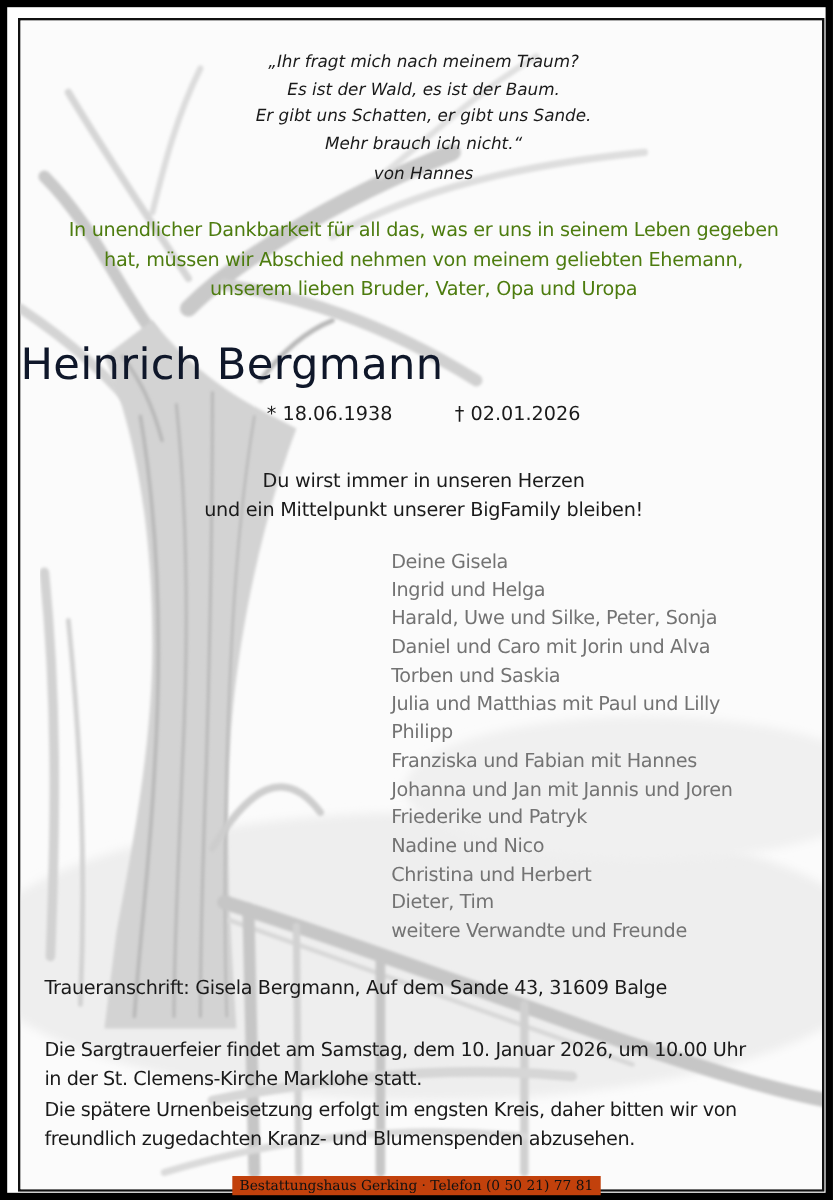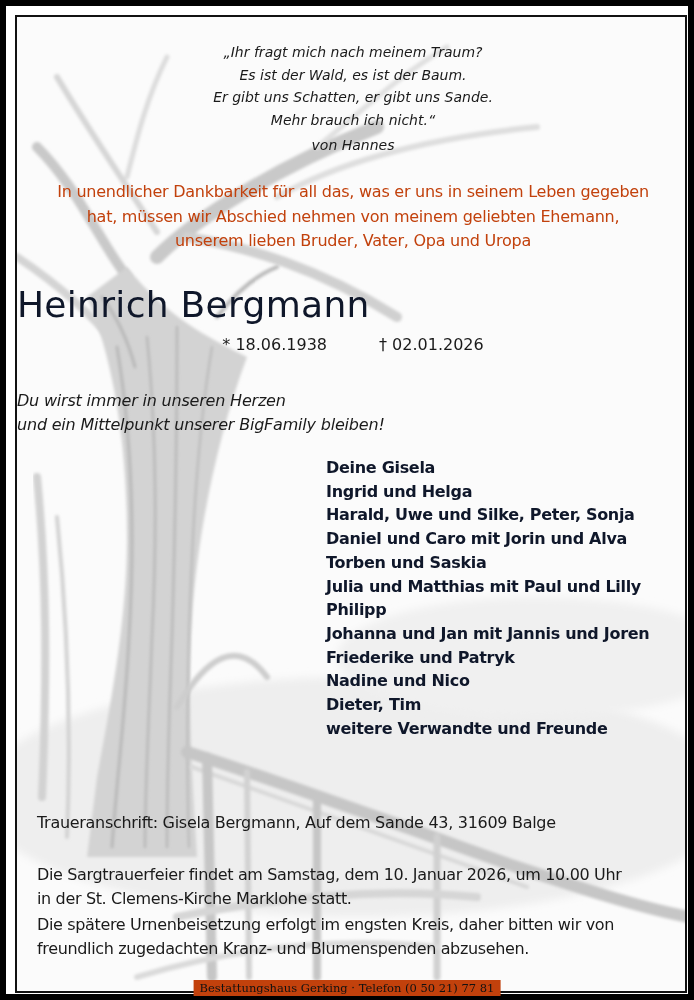--- a/index.html
+++ b/index.html
@@ -54,21 +54,21 @@
     .poem .author {
       margin-top: 3px;
     }
     .intro {
       position: absolute;
       top: 163px;
       left: 10px; right: 10px;
       text-align: center;
       font-size: 16px;
       line-height: 24.5px;
-      color: #c2410c;
+      color: #4d7c0f;
       letter-spacing: -0.25px;
     }
     .name {
       position: absolute;
       top: 267px;
       left: 0; right: 0;
       text-align: left;
       font-size: 36px;
       font-weight: normal;
       color: #0f172a;
@@ -80,35 +80,34 @@
       left: 0; right: 0;
       text-align: center;
       font-size: 16px;
       color: #1a1a1a;
     }
     .dates span.birth { margin-right: 52px; }
     .motto {
       position: absolute;
       top: 372px;
       left: 0; right: 0;
-      text-align: left;
+      text-align: center;
       font-size: 16px;
       line-height: 24px;
       color: #1a1a1a;
       letter-spacing: -0.2px;
-      font-style: italic;
     }
     .family {
       position: absolute;
       top: 439px;
       left: 309px;
       font-size: 16px;
-      font-weight: bold;
+      font-weight: normal;
       line-height: 23.7px;
-      color: #0f172a;
+      color: #737373;
       letter-spacing: -0.3px;
     }
     .family div { white-space: nowrap; }
     .address {
       position: absolute;
       top: 796px;
       left: 20px;
       font-size: 16px;
       color: #1a1a1a;
       letter-spacing: -0.3px;
@@ -231,23 +230,25 @@
       </div>
 
       <div class="family">
         <div>Deine Gisela</div>
         <div>Ingrid und Helga</div>
         <div>Harald, Uwe und Silke, Peter, Sonja</div>
         <div>Daniel und Caro mit Jorin und Alva</div>
         <div>Torben und Saskia</div>
         <div>Julia und Matthias mit Paul und Lilly</div>
         <div>Philipp</div>
+        <div>Franziska und Fabian mit Hannes</div>
         <div>Johanna und Jan mit Jannis und Joren</div>
         <div>Friederike und Patryk</div>
         <div>Nadine und Nico</div>
+        <div>Christina und Herbert</div>
         <div>Dieter, Tim</div>
         <div>weitere Verwandte und Freunde</div>
       </div>
 
       <div class="address">Traueranschrift: Gisela Bergmann, Auf dem Sande 43, 31609 Balge</div>
 
       <div class="details">
         <p>
           <span>Die Sargtrauerfeier findet am Samstag, dem 10. Januar 2026, um 10.00 Uhr</span><br>
           <span>in der St. Clemens-Kirche Marklohe statt.</span>

